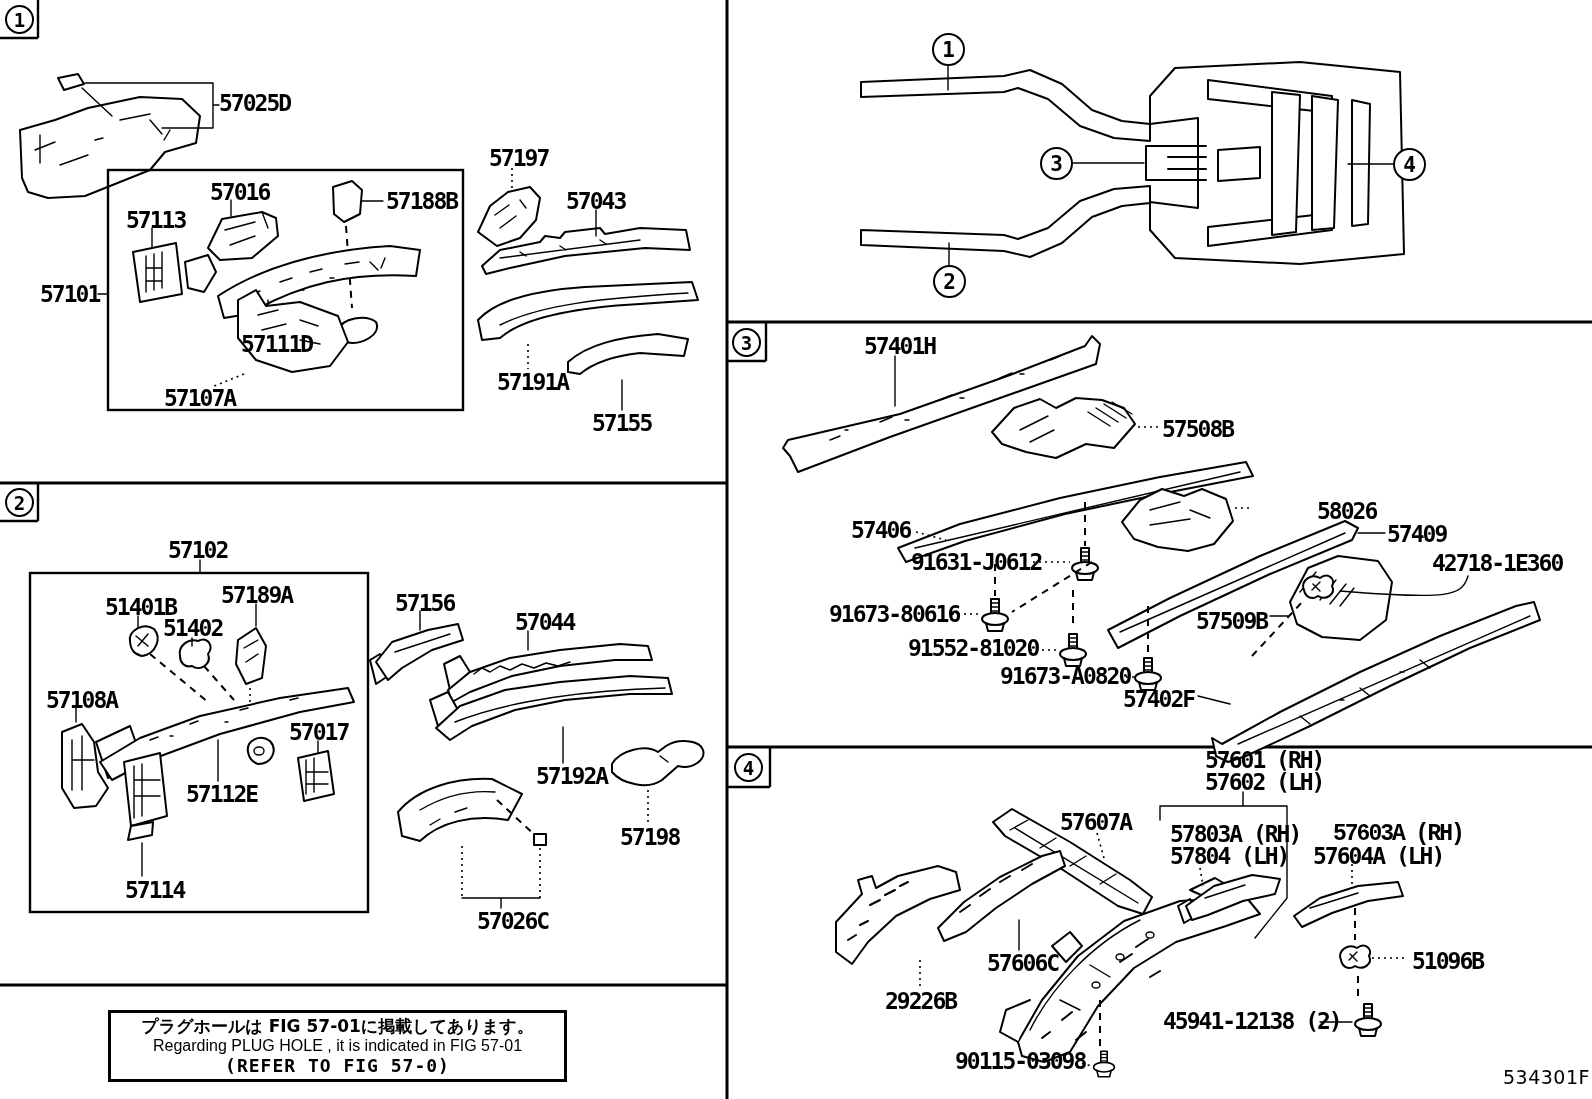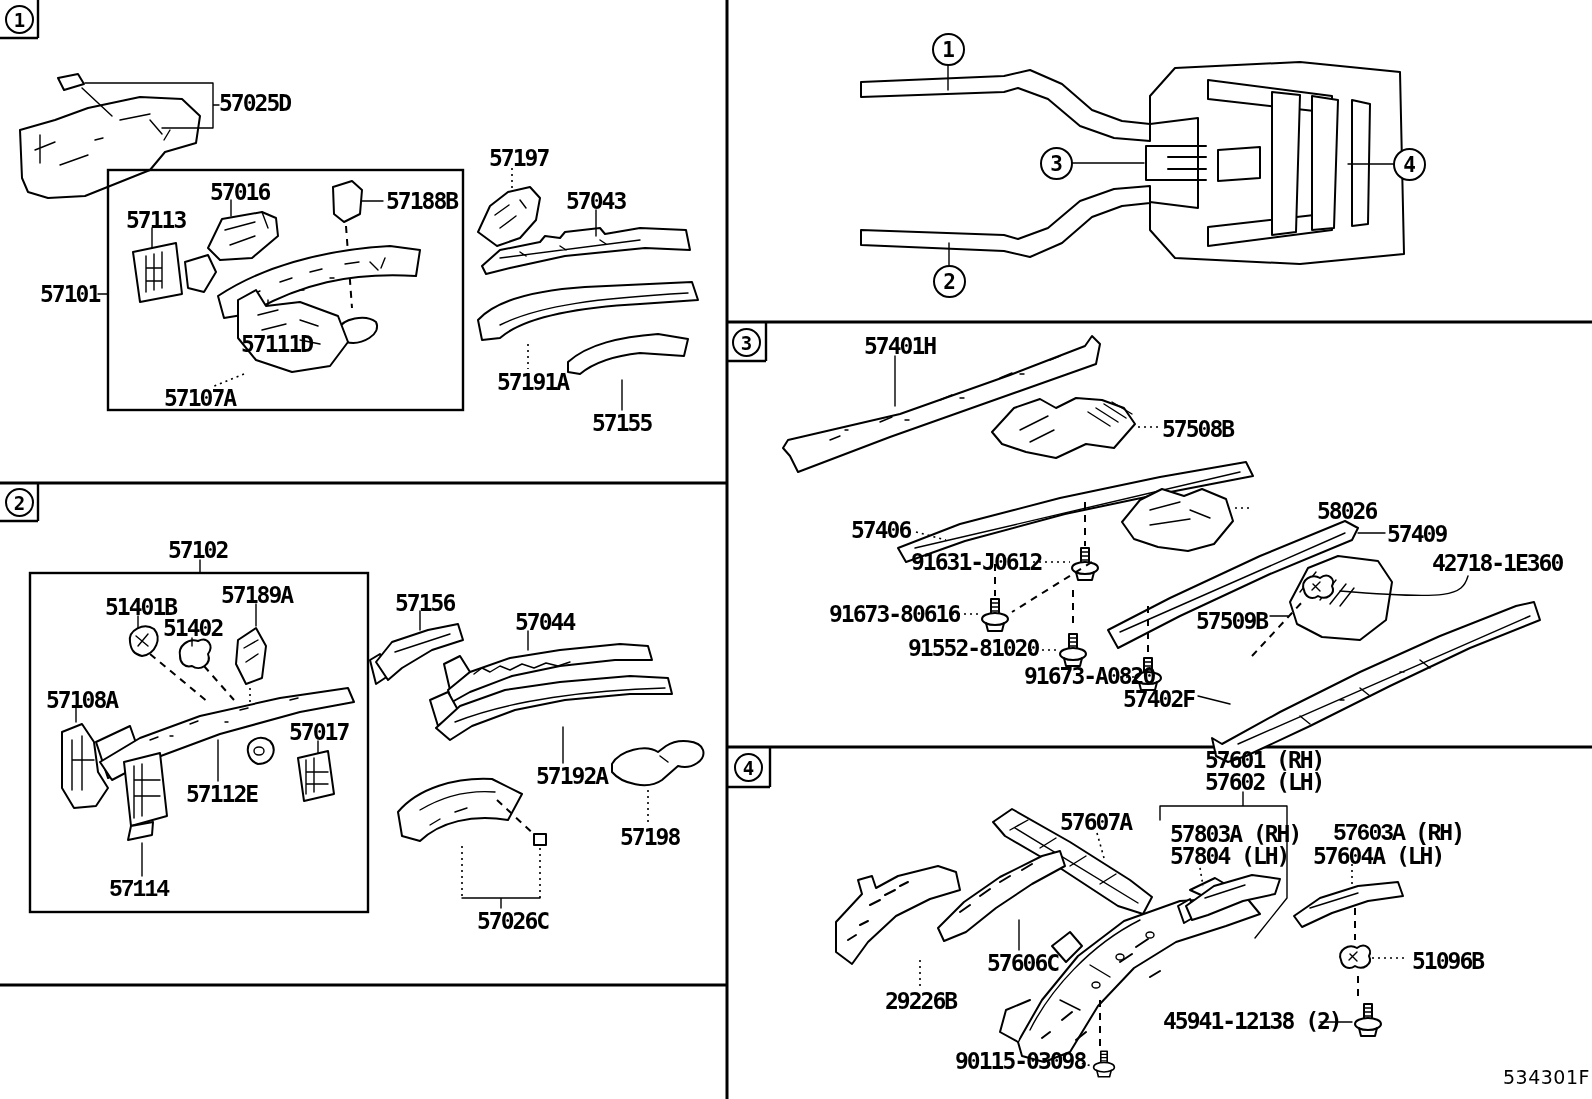--- a/index.html
+++ b/index.html
@@ -327,49 +327,54 @@
   <div class="plabel" style="left:497px;top:371px;">57191A</div>
   <div class="plabel" style="left:592px;top:412px;">57155</div>
 
   <div class="plabel" style="left:168px;top:539px;">57102</div>
   <div class="plabel" style="left:105px;top:596px;">51401B</div>
   <div class="plabel" style="left:163px;top:617px;">51402</div>
   <div class="plabel" style="left:221px;top:584px;">57189A</div>
   <div class="plabel" style="left:46px;top:689px;">57108A</div>
   <div class="plabel" style="left:289px;top:721px;">57017</div>
   <div class="plabel" style="left:186px;top:783px;">57112E</div>
-  <div class="plabel" style="left:109px;top:879px;font-family:Liberation Mono, monospace;">57114</div>
+  <div class="plabel" style="left:125px;top:879px;">57114</div>
   <div class="plabel" style="left:395px;top:592px;">57156</div>
   <div class="plabel" style="left:515px;top:611px;">57044</div>
   <div class="plabel" style="left:536px;top:765px;">57192A</div>
   <div class="plabel" style="left:620px;top:826px;">57198</div>
   <div class="plabel" style="left:477px;top:910px;">57026C</div>
 
   <div class="plabel" style="left:864px;top:335px;">57401H</div>
   <div class="plabel" style="left:1162px;top:418px;">57508B</div>
   <div class="plabel" style="left:851px;top:519px;">57406</div>
   <div class="plabel" style="left:1317px;top:500px;">58026</div>
   <div class="plabel" style="left:1387px;top:523px;">57409</div>
   <div class="plabel" style="left:911px;top:551px;">91631-J0612</div>
   <div class="plabel" style="left:829px;top:603px;">91673-80616</div>
   <div class="plabel" style="left:908px;top:637px;">91552-81020</div>
-  <div class="plabel" style="left:1000px;top:665px;margin-left:24px;">91673-A0820</div>
+  <div class="plabel" style="left:1000px;top:665px;">91673-A0820</div>
   <div class="plabel" style="left:1196px;top:610px;">57509B</div>
   <div class="plabel" style="left:1432px;top:552px;">42718-1E360</div>
   <div class="plabel" style="left:1123px;top:688px;">57402F</div>
 
   <div class="plabel" style="left:1205px;top:749px;">57601 (RH)</div>
   <div class="plabel" style="left:1205px;top:771px;">57602 (LH)</div>
   <div class="plabel" style="left:1060px;top:811px;">57607A</div>
   <div class="plabel" style="left:1170px;top:823px;">57803A (RH)</div>
   <div class="plabel" style="left:1170px;top:845px;">57804 (LH)</div>
   <div class="plabel" style="left:1333px;top:823px;font-family:Liberation Mono, monospace;">57603A (RH)</div>
   <div class="plabel" style="left:1313px;top:845px;">57604A (LH)</div>
   <div class="plabel" style="left:987px;top:952px;">57606C</div>
   <div class="plabel" style="left:885px;top:990px;">29226B</div>
   <div class="plabel" style="left:1412px;top:950px;">51096B</div>
   <div class="plabel" style="left:1163px;top:1010px;">45941-12138 (2)</div>
   <div class="plabel" style="left:955px;top:1050px;">90115-03098</div>
 
+  <div id="notebox">
+    <div class="ja">プラグホールは FIG 57-01に掲載してあります。</div>
+    <div class="en">Regarding PLUG HOLE , it is indicated in FIG 57-01</div>
+    <div class="ref">(REFER TO FIG 57-0)</div>
+  </div>
 
   <div id="figcode">534301F</div>
 
 </div>
 
 </body></html>

